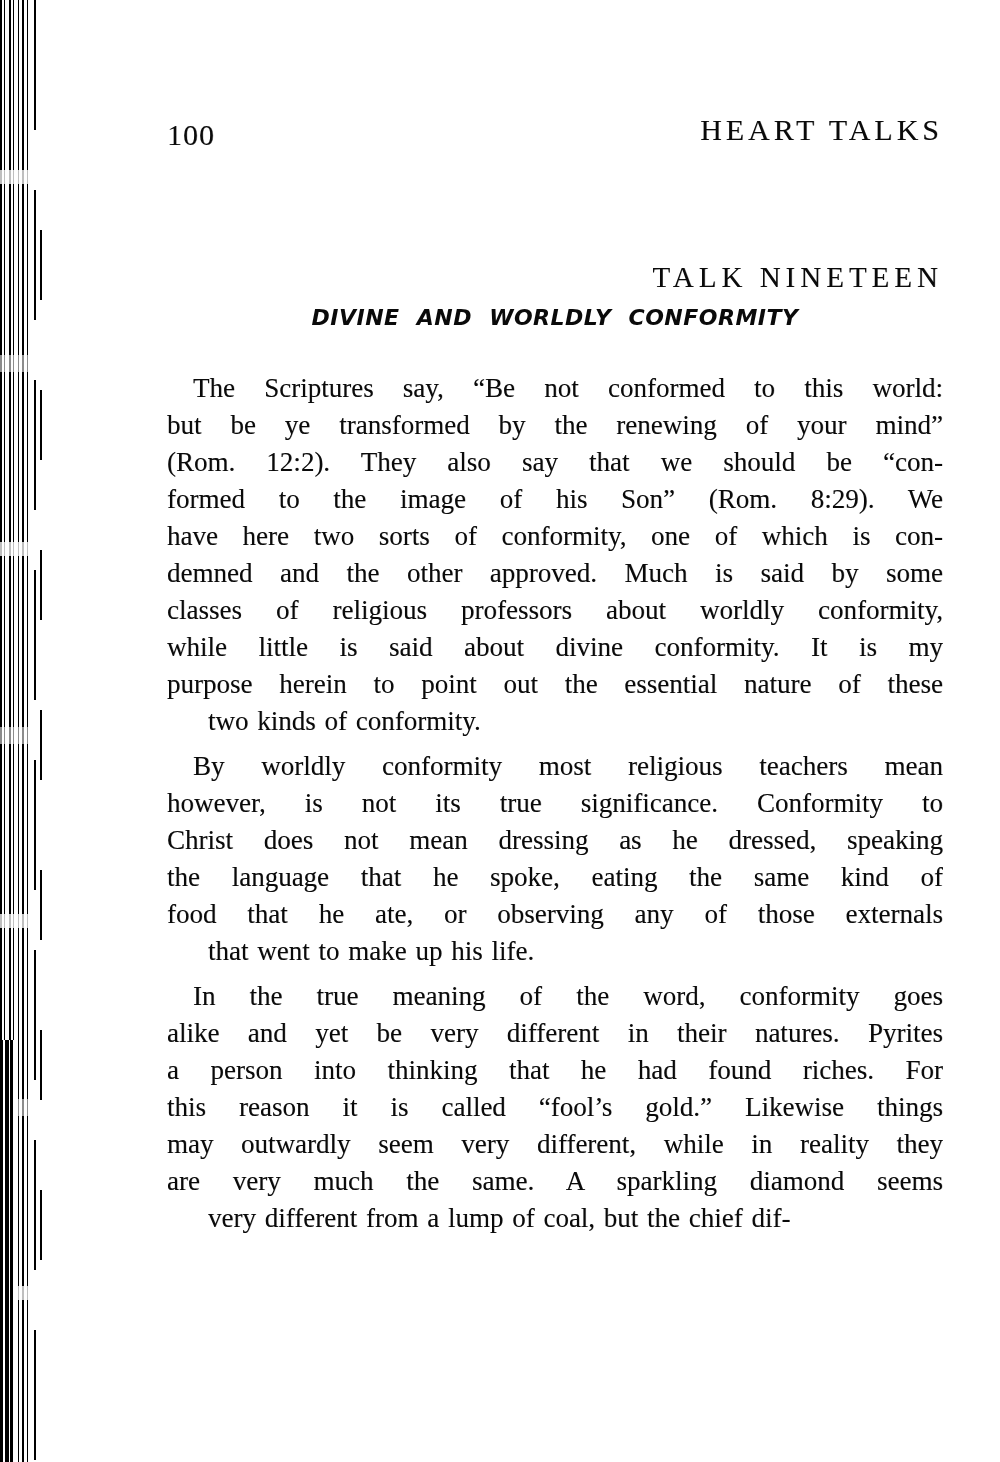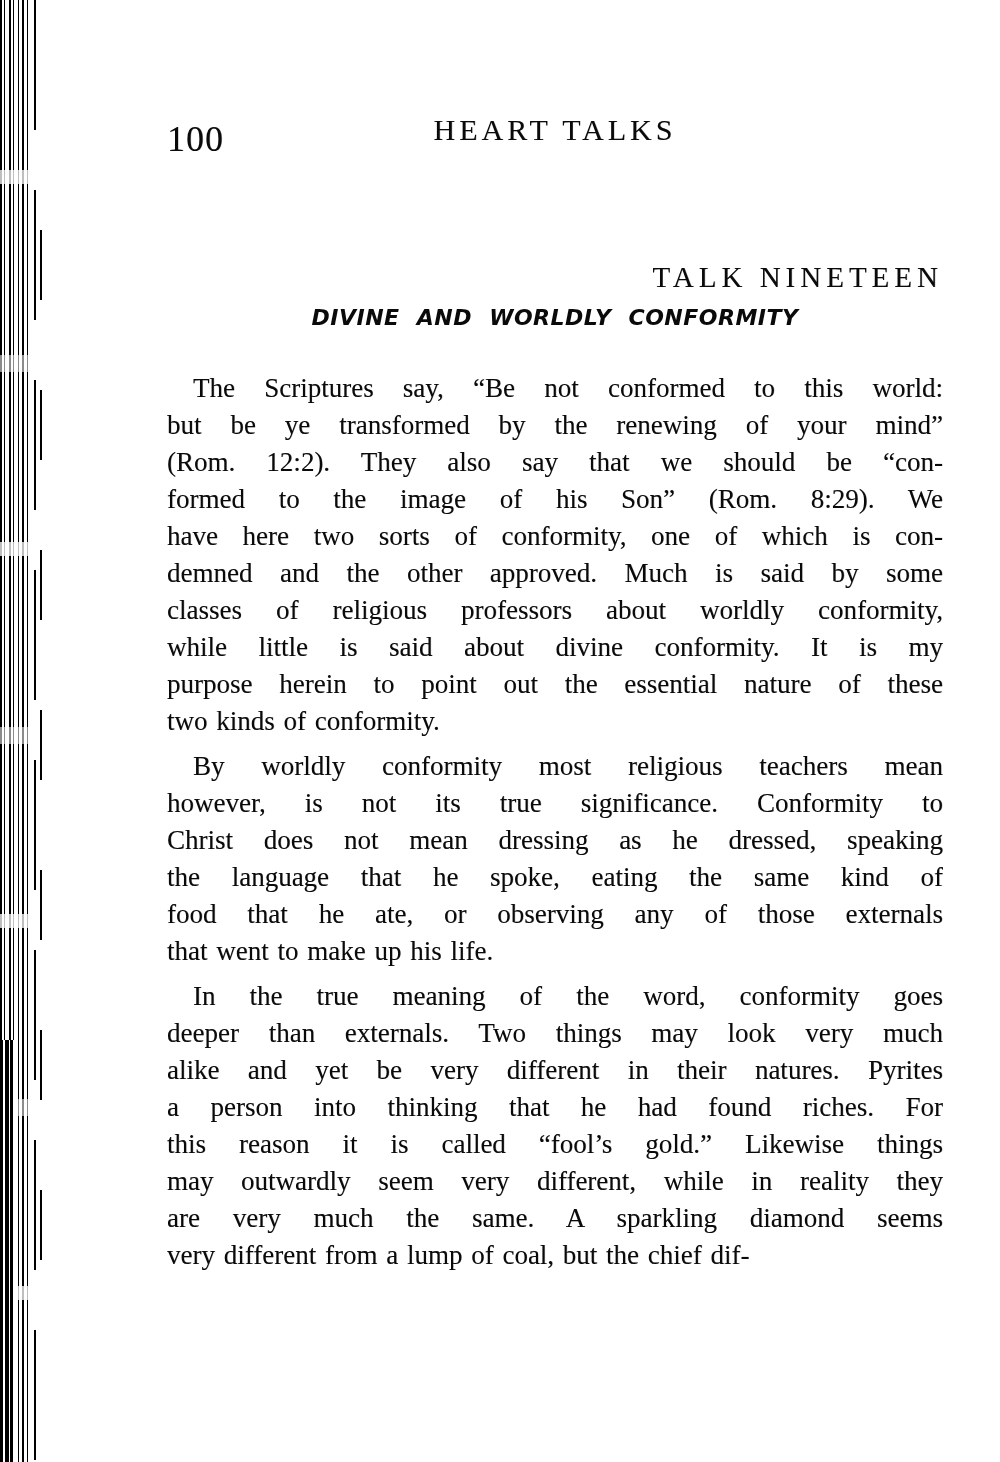--- a/index.html
+++ b/index.html
@@ -40,25 +40,25 @@
   .gutter-line-b {
     position: absolute; left: 40px; top: 230px; width: 2px; height: 1100px;
     background: repeating-linear-gradient(180deg, #000 0 70px, rgba(0,0,0,0) 70px 160px);
   }
 
   
   .ink { text-shadow: 0.4px 0.4px 0 rgba(0,0,0,0.3); }
 
   .page-number {
     position: absolute; left: 167px; top: 118px;
-    font-size: 36px; letter-spacing: 1px;
+    font-size: 30px; letter-spacing: 1px;
   }
   .running-title {
     position: absolute; left: 167px; top: 113px; width: 776px;
-    text-align: center; font-size: 30px; letter-spacing: 4px;
+    text-align: right; font-size: 30px; letter-spacing: 4px;
   }
   .talk-kicker {
     position: absolute; left: 167px; top: 261px; width: 776px;
     text-align: right; font-size: 29px; letter-spacing: 5px;
   }
   .chapter-title {
     position: absolute; left: 167px; top: 305px; width: 776px;
     text-align: center;
     font-family: "DejaVu Sans", sans-serif;
     font-weight: bold; font-size: 22px;
@@ -68,21 +68,21 @@
   .text-column {
     position: absolute; left: 167px; top: 370px; width: 776px;
   }
   .paragraph { margin: 0 0 8px 0; }
   .line {
     font-size: 27px; line-height: 37px; height: 37px;
     text-align: justify; text-align-last: justify;
     word-spacing: 2px; white-space: normal; overflow: hidden;
   }
   .line.first { text-indent: 26px; }
-  .line.last  { text-align-last: left; }
+  .line.last  { text-align-last: left; margin-left: 41px; }
 </style>
 </head>
 <body>
 
 <div class="gutter-band"></div>
 <div class="gutter-dense"></div>
 <div class="gutter-line-a"></div>
 <div class="gutter-line-b"></div>
 
 <div class="page-number ink">100</div>
@@ -107,21 +107,20 @@
     <div class="paragraph">
       <div class="line first">By worldly conformity most religious teachers mean</div>
       <div class="line">however, is not its true significance.  Conformity to</div>
       <div class="line">Christ does not mean dressing as he dressed, speaking</div>
       <div class="line">the language that he spoke, eating the same kind of</div>
       <div class="line">food that he ate, or observing any of those externals</div>
       <div class="line last">that went to make up his life.</div>
     </div>
     <div class="paragraph">
       <div class="line first">In the true meaning of the word, conformity goes</div>
-      <div class="line">deeper than externals.  Two things may look very much</div>
       <div class="line">alike and yet be very different in their natures.  Pyrites</div>
       <div class="line">a person into thinking that he had found riches.  For</div>
       <div class="line">this reason it is called “fool’s gold.”  Likewise things</div>
       <div class="line">may outwardly seem very different, while in reality they</div>
       <div class="line">are very much the same.  A sparkling diamond seems</div>
       <div class="line last">very different from a lump of coal, but the chief dif-</div>
     </div>
   </div>
 
 </body></html>

